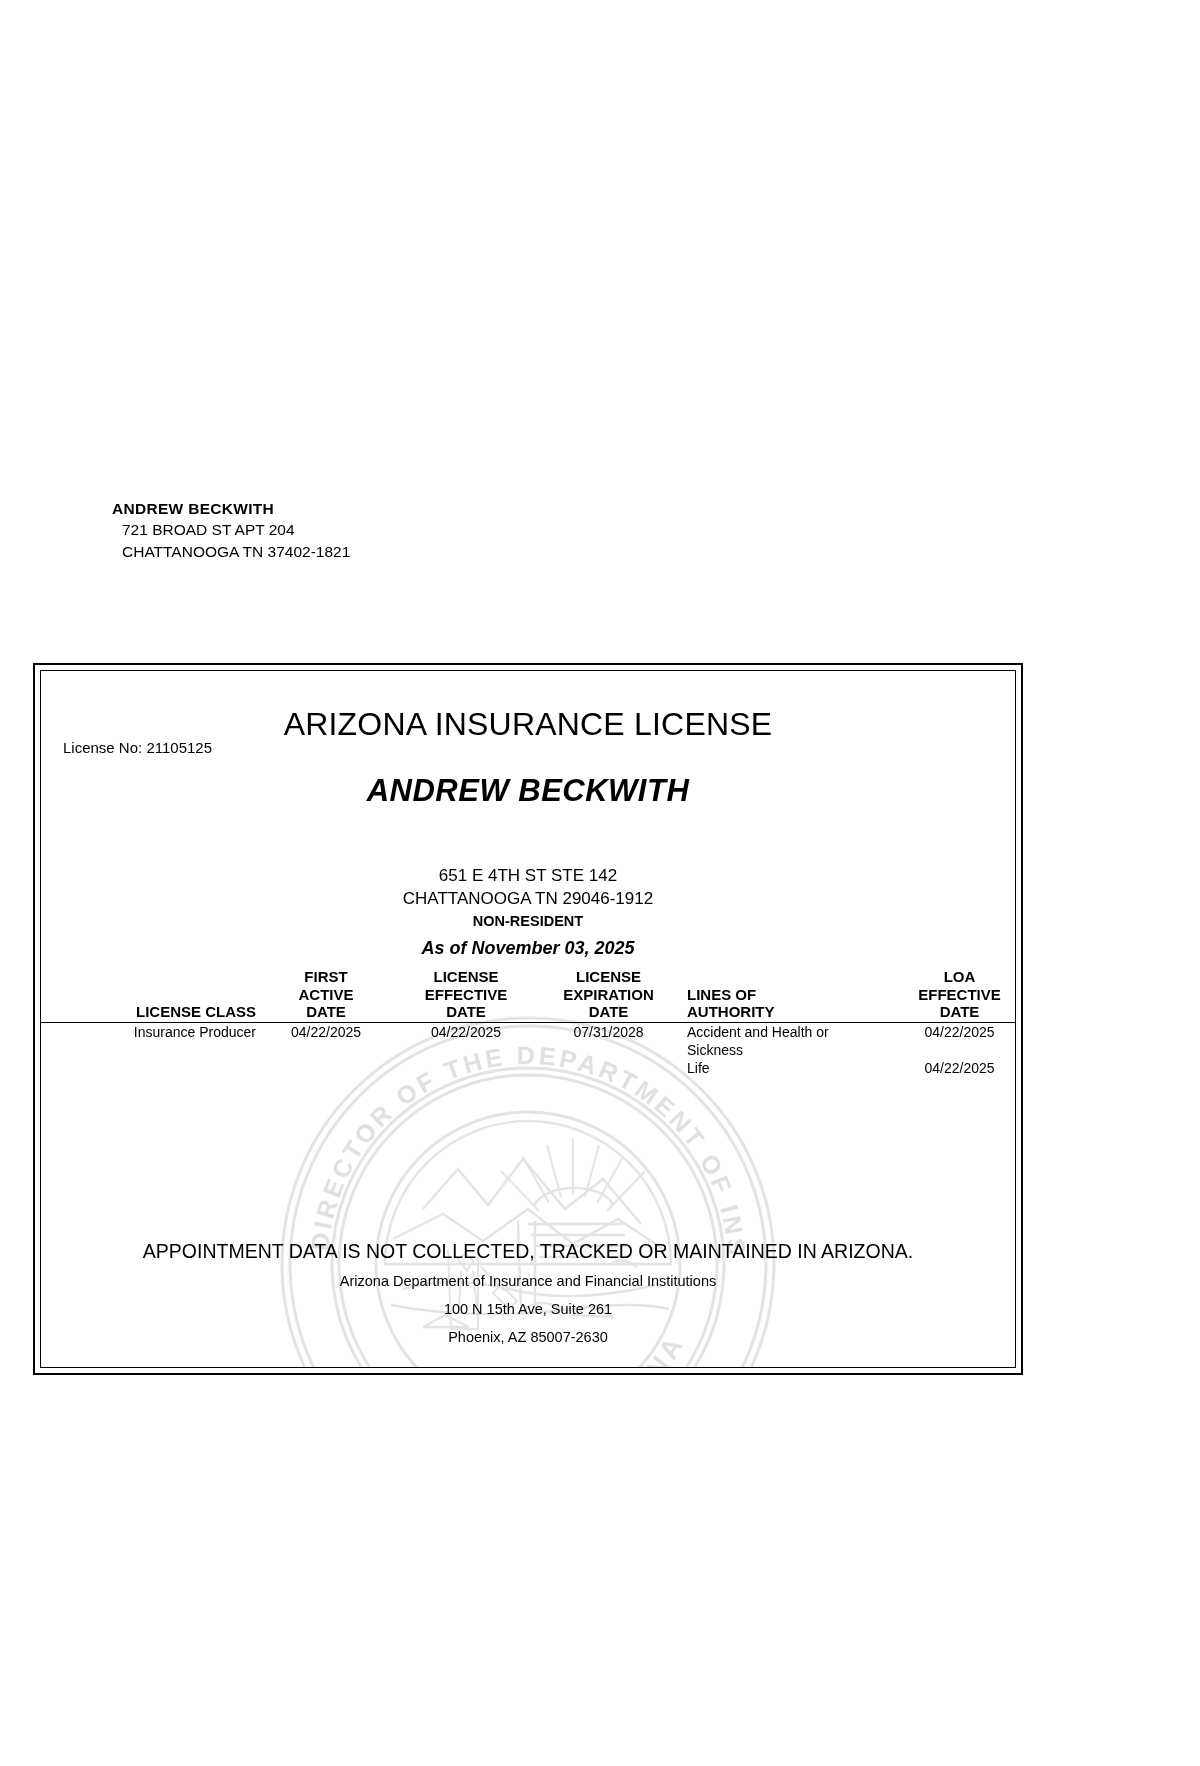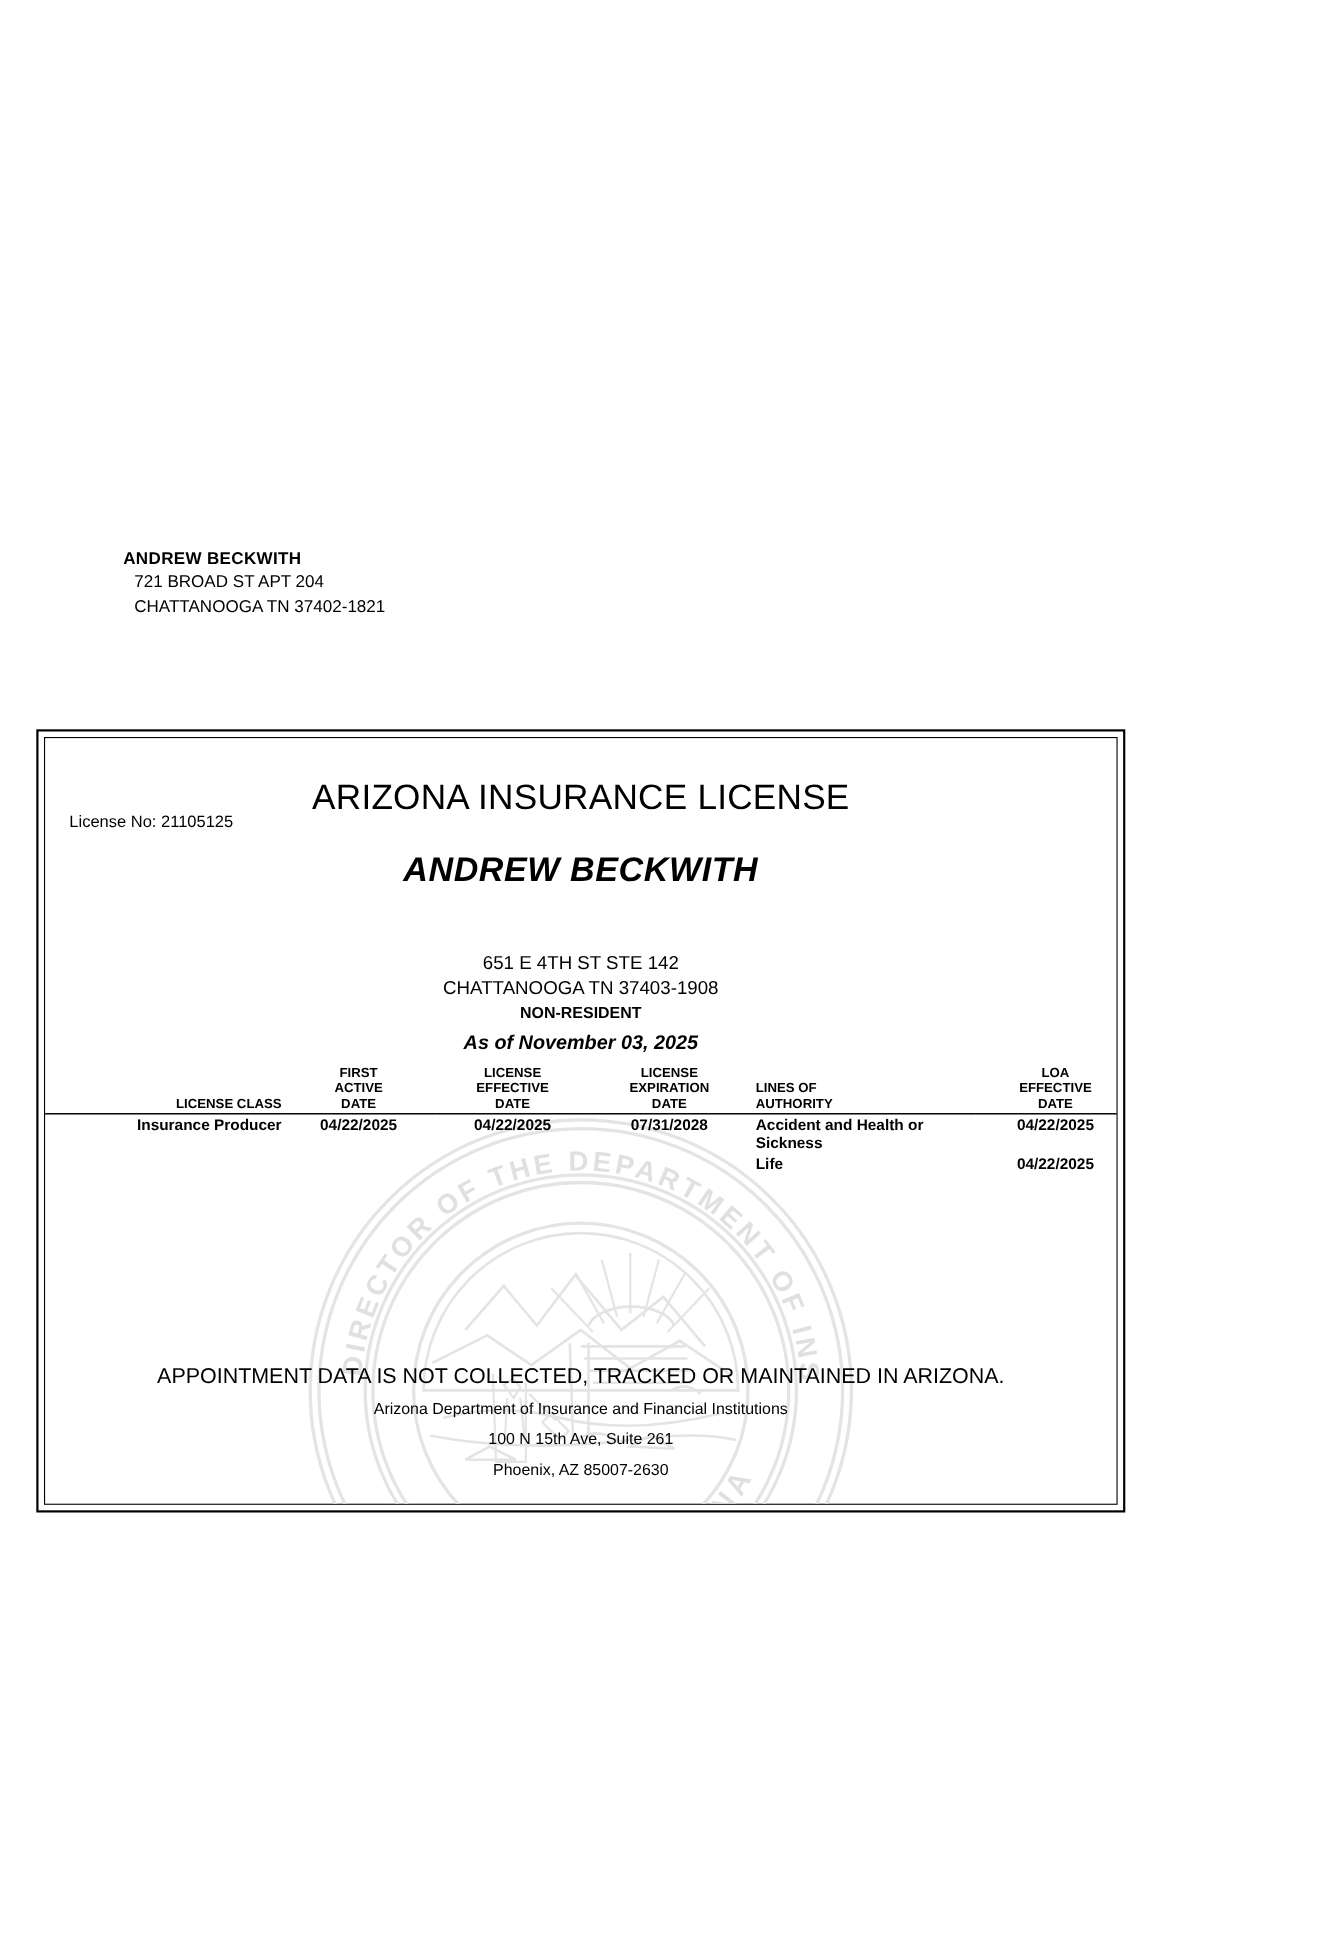--- a/index.html
+++ b/index.html
@@ -121,30 +121,30 @@
   
   #loa-table {
     position: relative;
     z-index: 2;
     width: 100%;
     border-collapse: collapse;
     margin-top: 8px;
     table-layout: fixed;
   }
   #loa-table th {
-    font-size: 12px;
+    font-size: 15px;
     font-weight: bold;
     vertical-align: bottom;
     padding: 0 0 1px 0;
     border-bottom: 1.6px solid #000;
     line-height: 1.18;
   }
   #loa-table td {
     font-size: 14px;
-    font-weight: bold;
+    font-weight: normal;
     vertical-align: top;
     padding: 1px 0 0 0;
     line-height: 1.25;
   }
   .col-class   { width: 205px; text-align: right;   padding-left: 10px !important; }
   .col-first   { width: 140px; text-align: center; }
   .col-eff     { width: 140px; text-align: center; }
   .col-exp     { width: 145px; text-align: center; }
   .col-loa     { width: 200px; text-align: left;   padding-left: 6px !important; }
   .col-loadate { width: 145px; text-align: center; }
@@ -233,21 +233,21 @@
     </svg>
 
     <div id="cert-title" class="content-layer">ARIZONA INSURANCE LICENSE</div>
 
     <div id="license-no">License No: 21105125</div>
 
     <div id="licensee-name" class="content-layer">ANDREW BECKWITH</div>
 
     <div id="cert-address" class="content-layer">
       <div class="addr">651 E 4TH ST STE 142</div>
-      <div class="addr">CHATTANOOGA TN 37403-1908</div>
+      <div class="addr">CHATTANOOGA TN 29046-1912</div>
       <div class="residency">NON-RESIDENT</div>
       <div class="asof">As of November 03, 2025</div>
     </div>
 
     <table id="loa-table">
       <thead>
         <tr>
           <th class="col-class">
             <span>LICENSE CLASS</span>
           </th>

